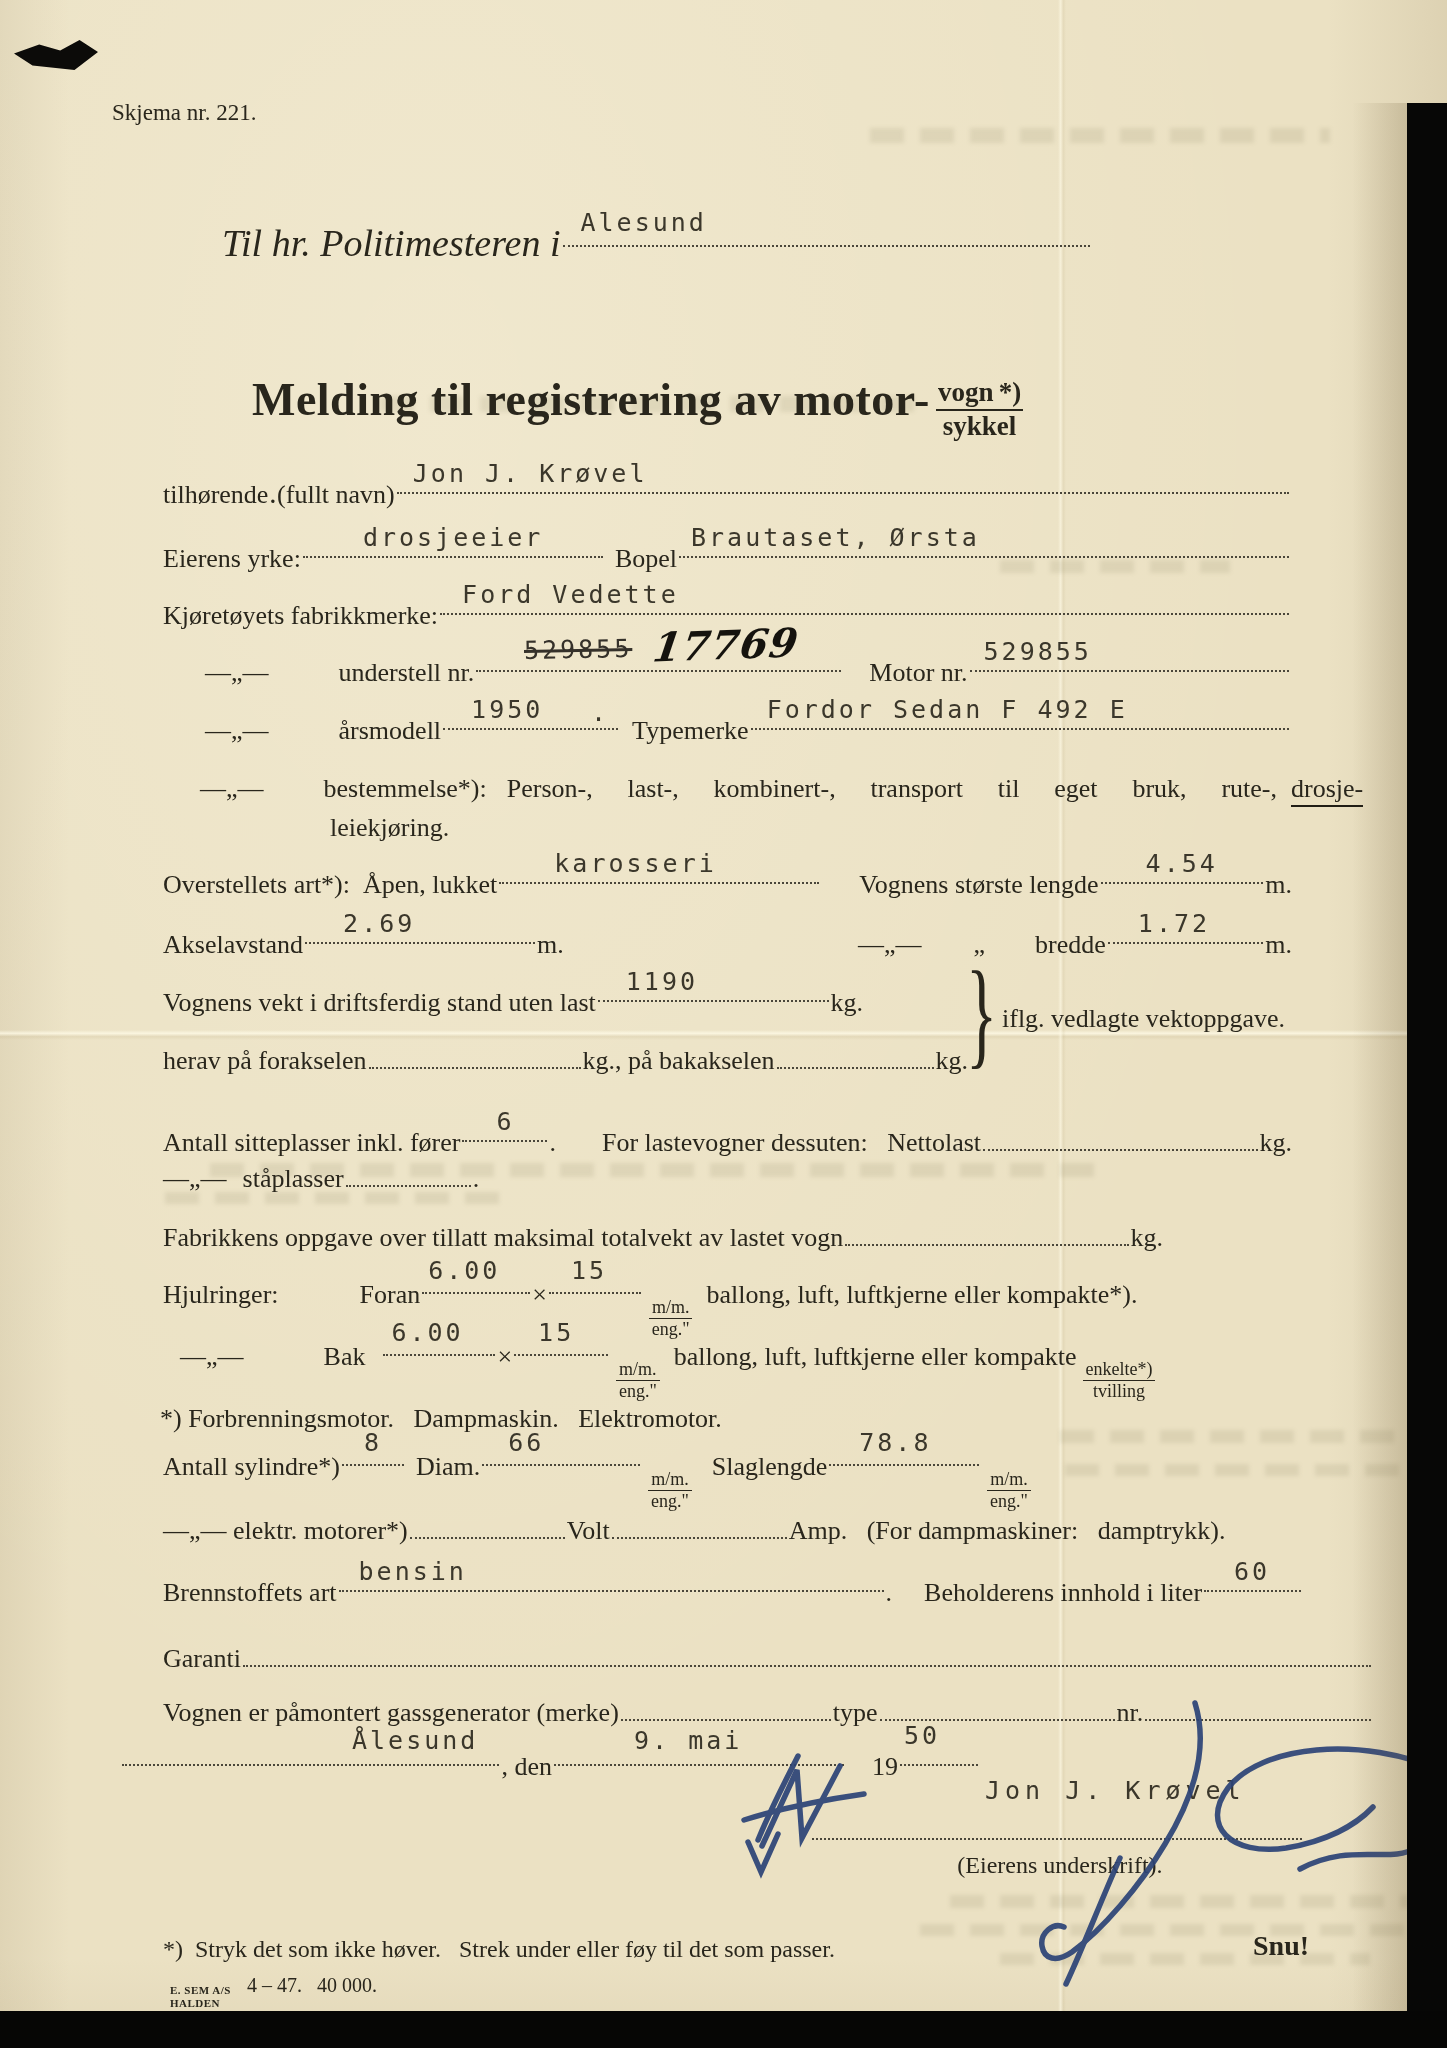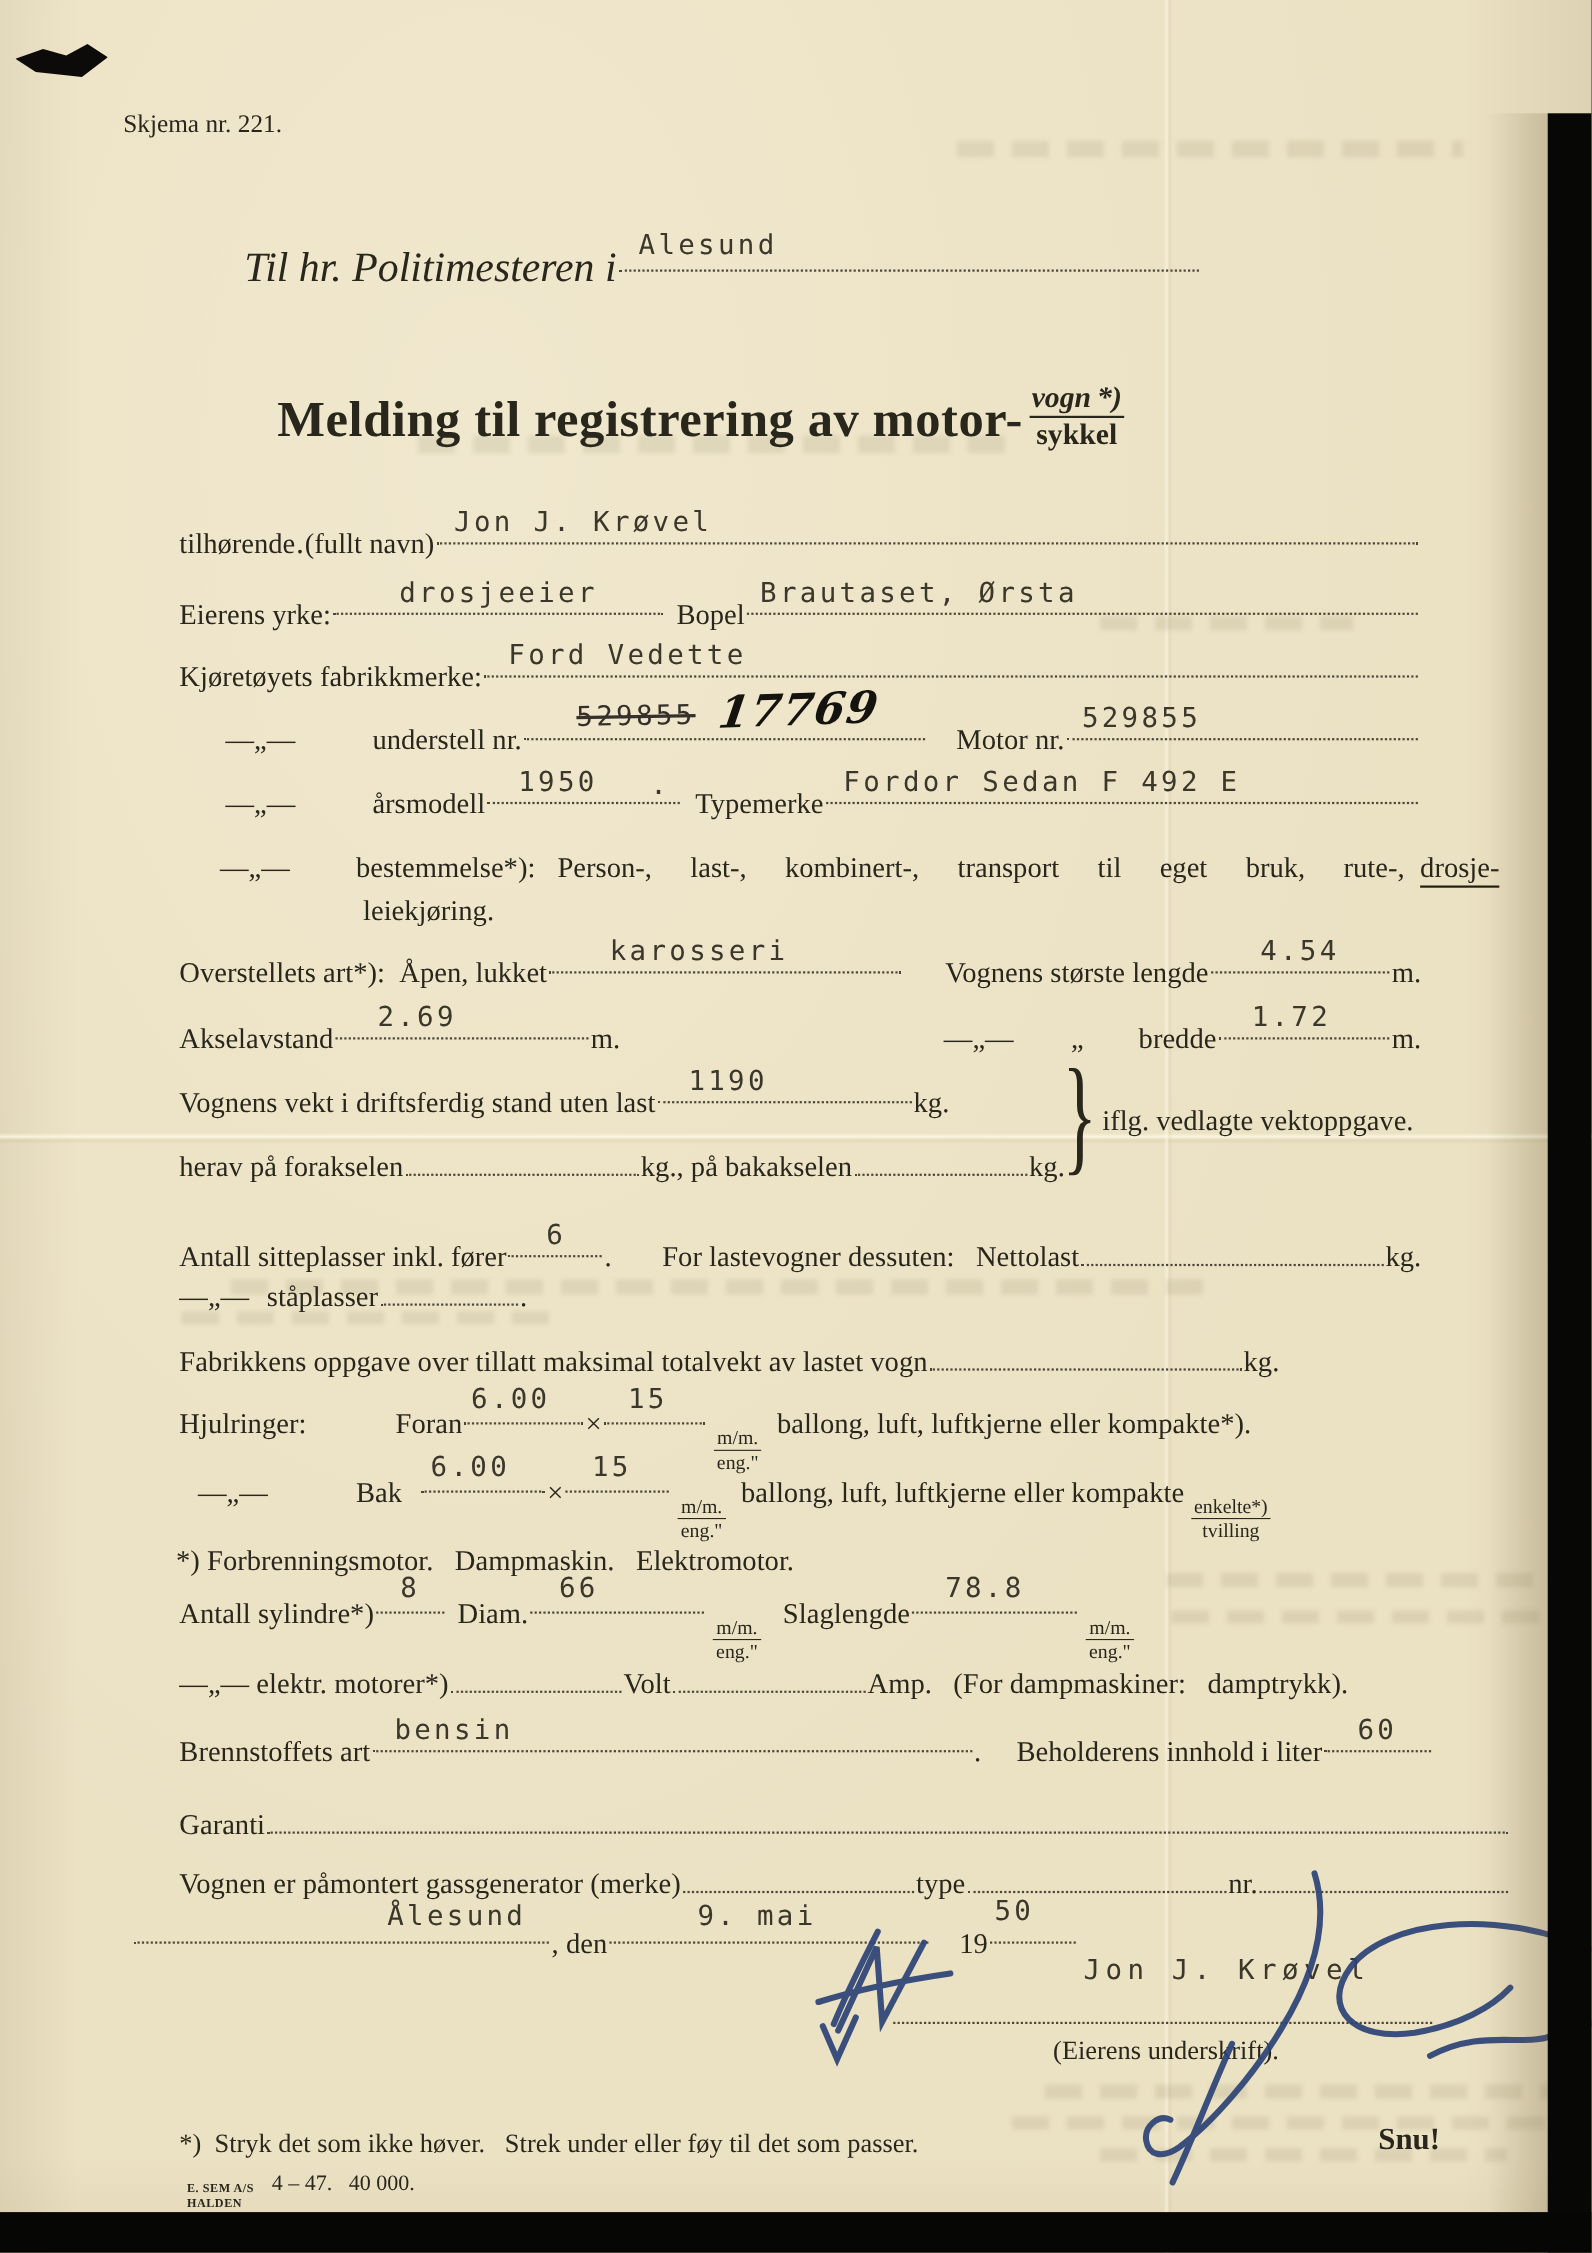--- a/index.html
+++ b/index.html
@@ -26,25 +26,25 @@
   .fill{position:relative;display:inline-block;height:3px;border-bottom:2px dotted #4a463a;margin:0 2px -2px 2px;}
   .grow{flex:1;}
   .typed{font-family:"DejaVu Sans Mono","Liberation Mono",monospace;font-size:25px;letter-spacing:3px;color:#3b372b;white-space:pre;}
   .tv{position:absolute;bottom:4px;left:12px;}
   .struck{text-decoration:line-through;text-decoration-thickness:3px;transform:rotate(-1deg);color:#35312a;}
   .hand{font-family:"DejaVu Serif",serif;font-style:italic;font-weight:bold;font-size:40px;color:#15130e;
     transform:skewX(-10deg) rotate(-2deg);letter-spacing:1px;}
   .frac{display:inline-flex;flex-direction:column;align-items:center;font-size:18px;line-height:1.12;
     vertical-align:middle;transform:translateY(10px);margin:0 6px;}
   .frac .ft{border-bottom:1.5px solid #29261c;padding:0 3px 1px 3px;}
-  .title-row{position:absolute;display:flex;align-items:flex-end;white-space:pre;}
+  .title-row{position:absolute;display:flex;align-items:flex-start;white-space:pre;margin-top:31px;}
   .title-main{font-size:46px;font-weight:bold;letter-spacing:.5px;}
   .tfrac{display:inline-flex;flex-direction:column;align-items:center;font-weight:bold;font-size:27px;
     line-height:1.15;transform:translateY(4px);margin-left:6px;}
-  .tfrac .ft{border-bottom:2.5px solid #29261c;padding:0 2px 1px 2px;font-style:italic;}
+  .tfrac .ft{border-bottom:2.5px solid #29261c;padding:0 2px 1px 2px;}
   .underl{border-bottom:2.5px solid #201d14;padding-bottom:1px;}
   .brace{position:absolute;font-size:118px;font-weight:400;transform:scaleX(.55);transform-origin:left center;line-height:1;}
   .black-band{position:absolute;left:0;width:100%;height:38px;top:2011px;background:#060605;}
   .right-strip{position:absolute;left:1407px;width:40px;top:103px;height:1945px;background:#070706;}
   .edge-shade{position:absolute;left:1352px;width:55px;top:103px;height:1945px;
     background:linear-gradient(90deg,transparent,rgba(110,92,55,.22));}
   .torn{position:absolute;left:14px;top:40px;width:84px;height:30px;background:#0c0b09;
     clip-path:polygon(0 45%,30% 15%,55% 35%,78% 0,100% 40%,72% 100%,22% 85%);}
   .sig-svg{position:absolute;left:700px;top:1688px;}
   .printer-stack{display:inline-flex;flex-direction:column;font-size:11px;line-height:1.2;font-weight:bold;

